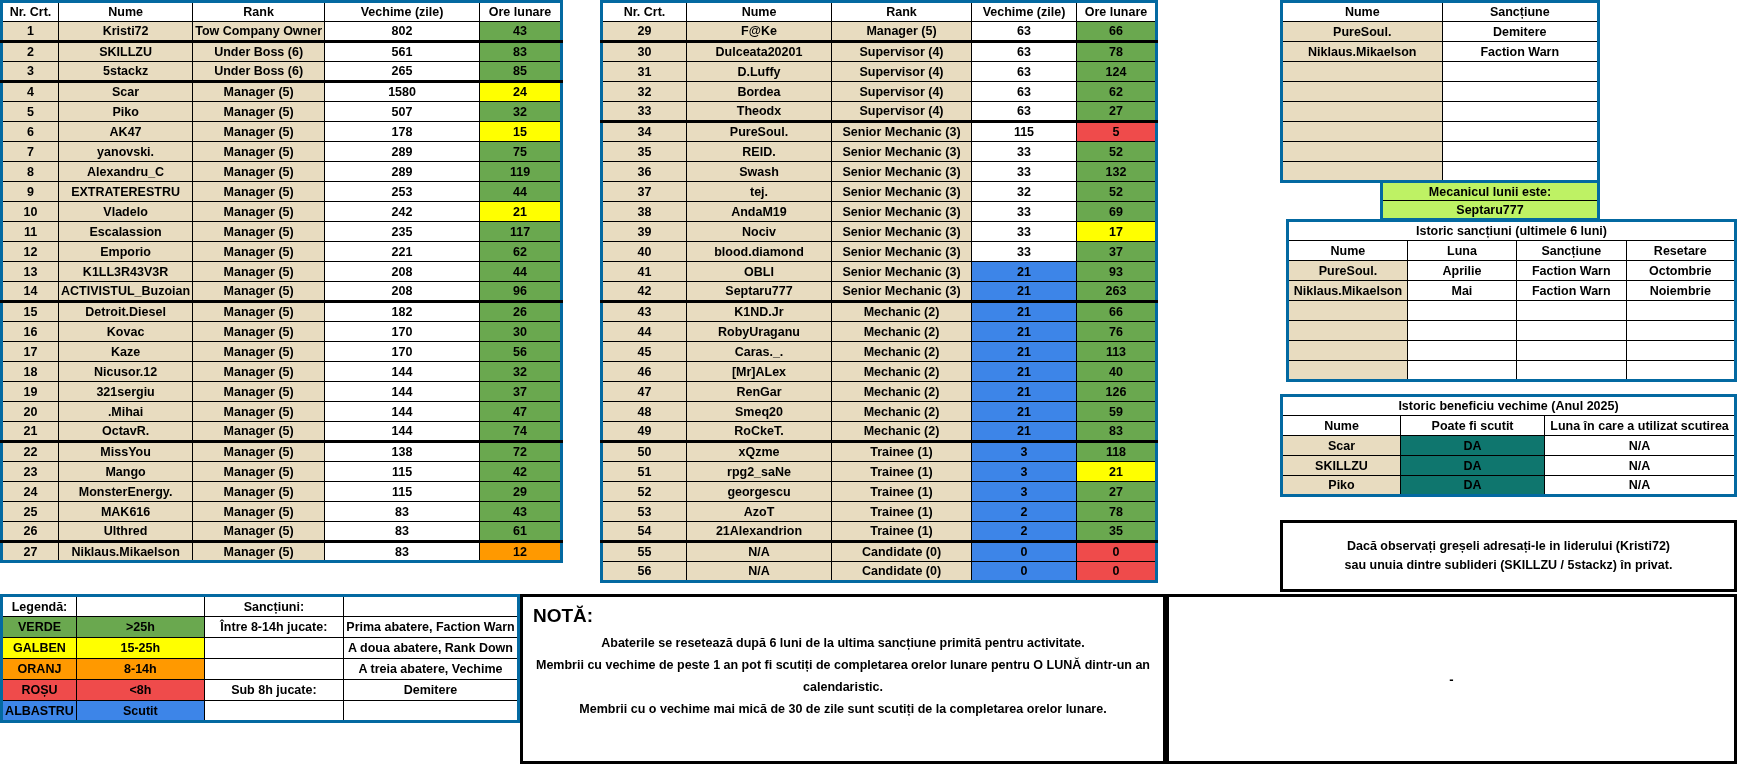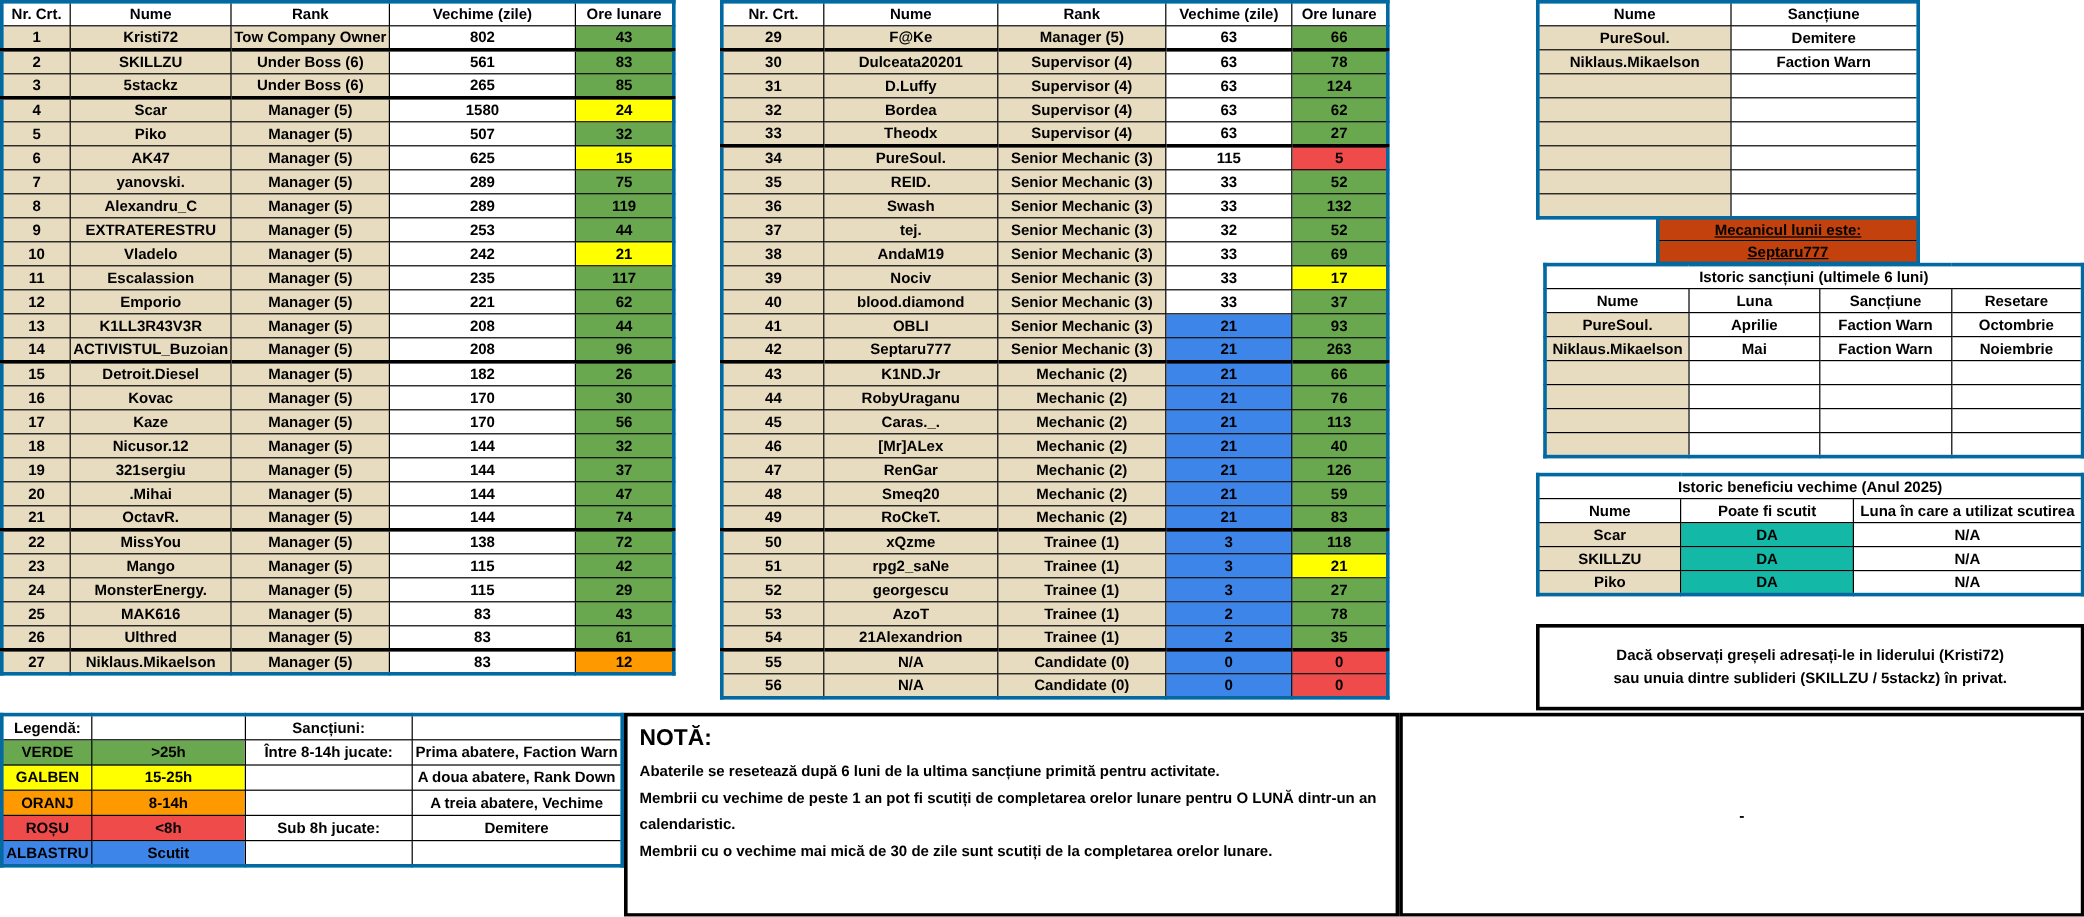--- a/index.html
+++ b/index.html
@@ -21,26 +21,26 @@
     font-size: 12.5px;
     font-weight: bold;
     text-align: center;
     padding: 1px 2px;
     color: #000;
     white-space: nowrap;
   }
   .beige { background: #e8dcc0; }
   .white { background: #ffffff; }
   .green { background: #6aa84f; }
-  .brightgreen { background: #14b8a6; }
+  .brightgreen { background: #0f766e; }
   .yellow { background: #ffff00; }
   .orange { background: #ff9900; }
   .red { background: #ef4b4b; }
   .blue { background: #3d85e8; }
-  .magenta { background: #c2410c; text-decoration: underline; }
+  .magenta { background: #bef264; }
   .hdr { background: #ffffff; }
 
   
   .blk { position: absolute; }
 
   
   #t-left { left: 0; top: 0; }
   #t-left td, #t-left th { height: 20px; }
   .c-nr { width: 57px; }
   .c-nume { width: 130px; }
@@ -97,21 +97,21 @@
   .l-c3 { width: 140px; }
   .l-c4 { width: 175px; }
 
   #nota-box {
     left: 520px; top: 594px; width: 646px; height: 170px;
     border: 3px solid #000; background: #fff;
     padding: 8px 10px;
     font-size: 12.5px; font-weight: bold;
   }
   #nota-box .nota-title { text-align: left; margin-bottom: 6px; font-size: 19px;}
-  #nota-box .nota-lines { line-height: 1.75; }
+  #nota-box .nota-lines { text-align: center; line-height: 1.75; }
 
   #dash-box {
     left: 1166px; top: 594px; width: 571px; height: 170px;
     border: 3px solid #000; background: #fff;
     display: flex; align-items: center; justify-content: center;
     font-size: 13px; font-weight: bold;
   }
 
   .title-cell { font-size: 12.5px; font-weight: bold; }
 </style>
@@ -163,21 +163,21 @@
           <td class="beige c-nr">5</td>
           <td class="beige c-nume">Piko</td>
           <td class="beige c-rank">Manager (5)</td>
           <td class="white c-vech">507</td>
           <td class="green c-ore">32</td>
         </tr>
         <tr>
           <td class="beige c-nr">6</td>
           <td class="beige c-nume">AK47</td>
           <td class="beige c-rank">Manager (5)</td>
-          <td class="white c-vech">625</td>
+          <td class="white c-vech">178</td>
           <td class="yellow c-ore">15</td>
         </tr>
         <tr>
           <td class="beige c-nr">7</td>
           <td class="beige c-nume">yanovski.</td>
           <td class="beige c-rank">Manager (5)</td>
           <td class="white c-vech">289</td>
           <td class="green c-ore">75</td>
         </tr>
         <tr>

